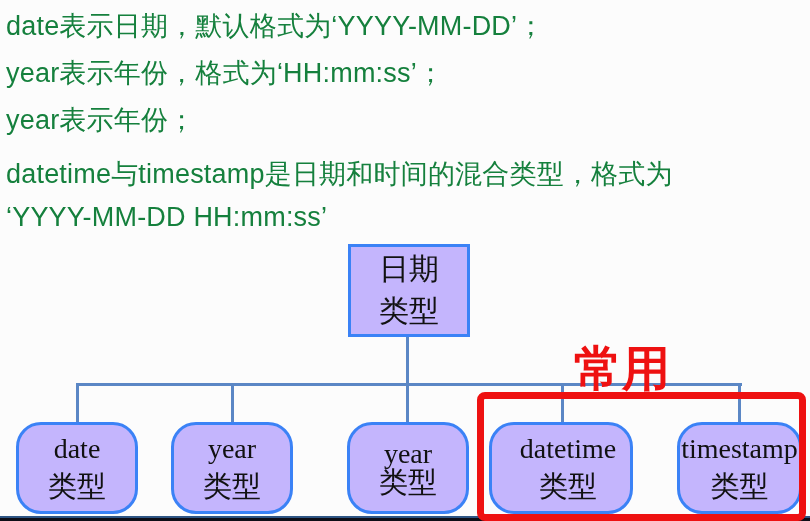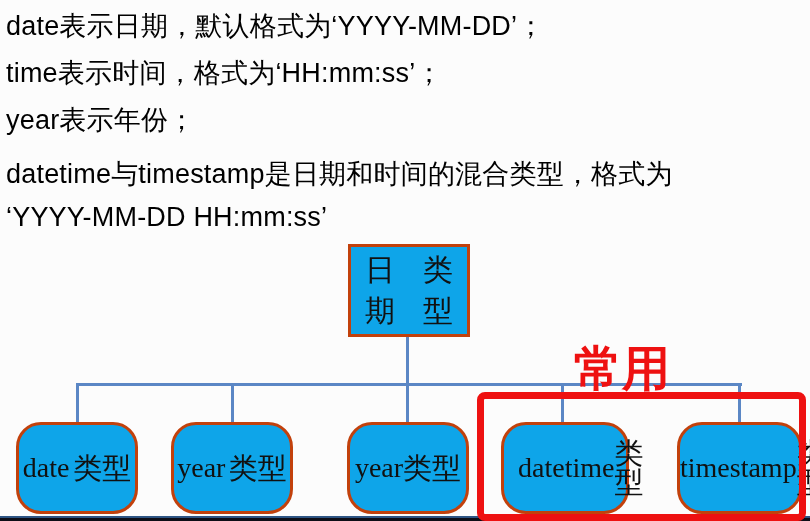--- a/index.html
+++ b/index.html
@@ -4,45 +4,45 @@
 <style>
   html,body{margin:0;padding:0;}
   body{
     width:810px;height:521px;position:relative;overflow:hidden;
     background:#fcfcfc;
     font-family:"Liberation Sans",sans-serif;
   }
   
   .note-line{
     position:absolute;left:6px;
-    font-size:27px;color:#000000;letter-spacing:.2px;
+    font-size:27px;color:#15803d;letter-spacing:.2px;
     white-space:nowrap;
   }
   .nl-0{top:8px;}
   .nl-1{top:55px;}
   .nl-2{top:102px;}
   .nl-3{top:156px;}
   .nl-4{top:202px;text-align:center;}
 
   
   .node{
     position:absolute;box-sizing:border-box;
-    border:3px solid #c2410c;background:#0ea5e9;
-    display:flex;flex-direction:row;align-items:center;justify-content:space-evenly;
+    border:3px solid #3b82f6;background:#c4b5fd;
+    display:flex;flex-direction:column;align-items:center;justify-content:space-evenly;
     font-family:"Liberation Serif","DejaVu Serif",serif;color:#111;
     text-align:center;z-index:2;
   }
   .root-node{left:348px;top:244px;width:122px;height:93px;font-size:30px;}
   .child{top:422px;width:122px;height:92px;border-radius:25px;}
   .child .en{font-size:28px;line-height:28px;}
   .child .cn{font-size:29px;line-height:29px;}
   .pos-0{left:16px;}
   .pos-1{left:171px;}
   .pos-2{left:347px;justify-content:center;}
-  .pos-3{left:501px;width:128px;padding-left:14px;}
+  .pos-3{left:489px;width:144px;padding-left:14px;}
   .pos-4{left:677px;width:125px;}
 
   
   .conn{position:absolute;background:#5b87c5;z-index:1;}
   .conn-root-v{left:406px;top:337px;width:3px;height:48px;}
   .conn-h{left:76px;top:383px;width:666px;height:3px;}
   .drop{top:383px;width:3px;height:40px;}
   .drop-0{left:76px;}
   .drop-1{left:231px;}
   .drop-2{left:406px;}
@@ -65,21 +65,21 @@
   .bottom-bar{
     position:absolute;left:0;bottom:0;width:810px;height:5px;z-index:2;
     background:linear-gradient(to bottom,#2e5584 0%,#2e5584 40%,#0d0d17 40%,#0d0d17 100%);
   }
 </style>
 </head>
 <body>
 
 <div>
   <div class="note-line nl-0">date表示日期，默认格式为‘YYYY-MM-DD’；</div>
-  <div class="note-line nl-1">time表示时间，格式为‘HH:mm:ss’；</div>
+  <div class="note-line nl-1">year表示年份，格式为‘HH:mm:ss’；</div>
   <div class="note-line nl-2">year表示年份；</div>
   <div class="note-line nl-3">datetime与timestamp是日期和时间的混合类型，格式为</div>
   <div class="note-line nl-4">‘YYYY-MM-DD HH:mm:ss’</div>
 </div>
 
 <div>
 
   <div class="conn conn-root-v"></div>
   <div class="conn conn-h"></div>
   <div class="conn drop drop-0"></div>

